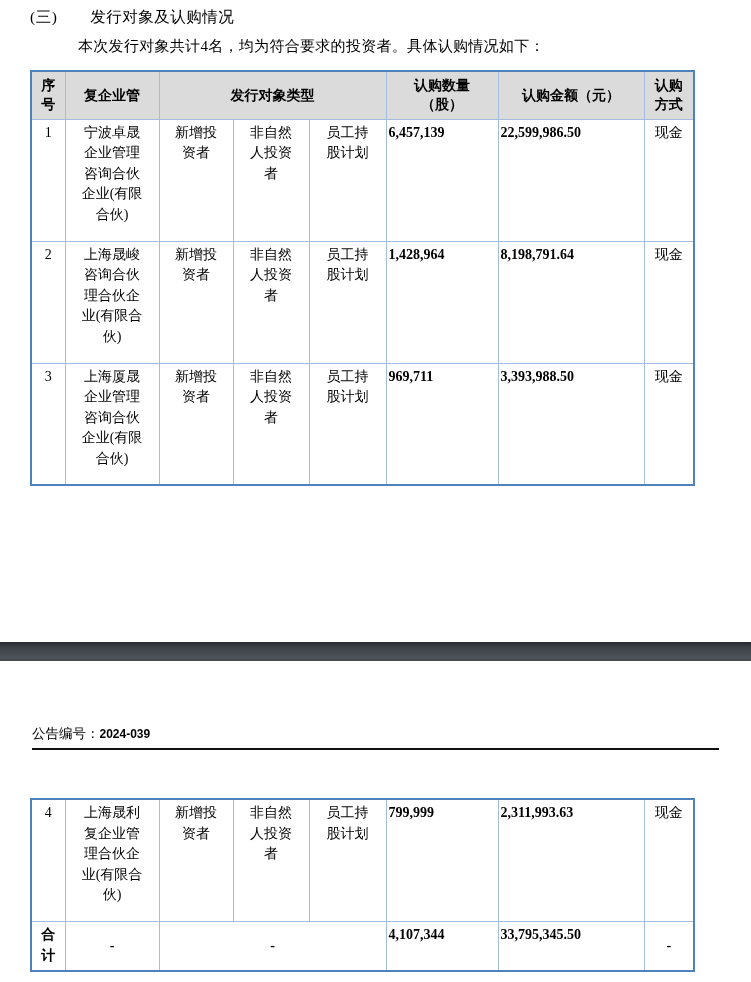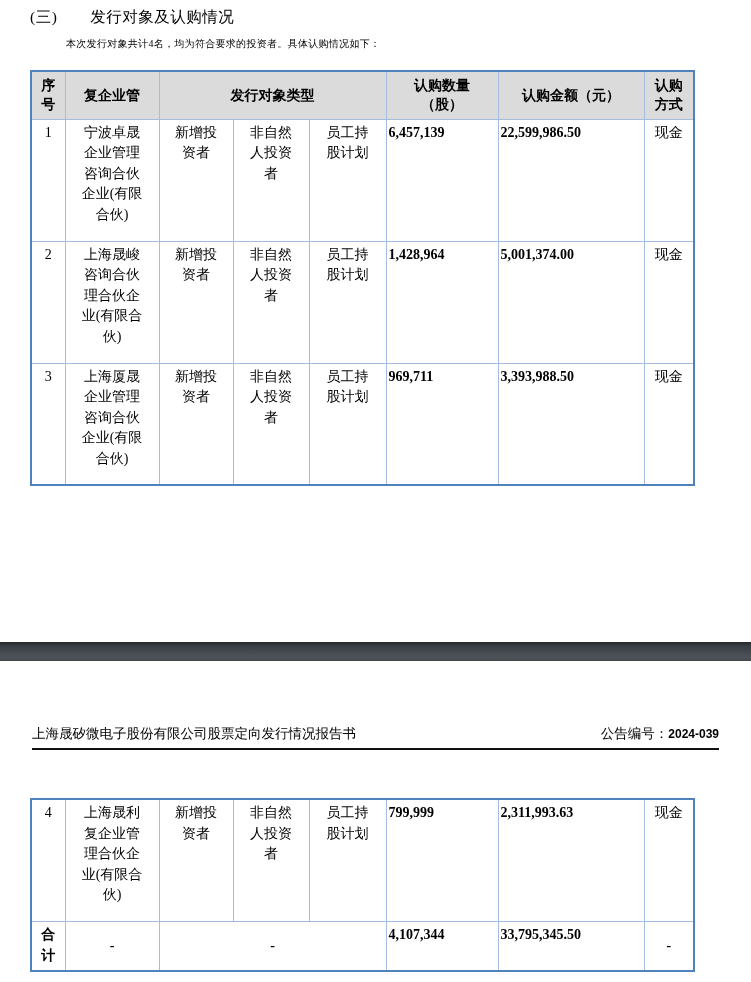--- a/index.html
+++ b/index.html
@@ -10,22 +10,22 @@
   }
   .pre{white-space:pre-line;}
 
   
   .sec-title{
     position:absolute;top:7px;left:30px;
     font-size:15.5px;font-weight:normal;letter-spacing:.5px;
   }
   .sec-title .gap{margin-left:33px;}
   .intro{
-    position:absolute;top:37px;left:66px;
-    font-size:10px;letter-spacing:.3px;
+    position:absolute;top:37px;left:78px;
+    font-size:15px;letter-spacing:.3px;
   }
 
   table.subs{
     position:absolute;left:30px;
     border-collapse:collapse;table-layout:fixed;width:663px;
     border:2px solid #4f81bd;
   }
   table.t1{top:70px;}
   table.t2{top:798px;}
   .subs td,.subs th{
@@ -121,21 +121,21 @@
 业(有限合
 伙)</td>
     <td class="pre">新增投
 资者</td>
     <td class="pre">非自然
 人投资
 者</td>
     <td class="pre">员工持
 股计划</td>
     <td class="c-qty">1,428,964</td>
-    <td class="c-amt">5,001,374.00</td>
+    <td class="c-amt">8,198,791.64</td>
     <td>现金</td>
   </tr>
   <tr class="drow">
     <td>3</td>
     <td class="pre">上海厦晟
 企业管理
 咨询合伙
 企业(有限
 合伙)</td>
     <td class="pre">新增投
@@ -148,21 +148,20 @@
     <td class="c-qty">969,711</td>
     <td class="c-amt">3,393,988.50</td>
     <td>现金</td>
   </tr>
 </tbody>
   </table>
 
 <div class="divider"></div>
 
 <div class="p2header">
-  <span>上海晟矽微电子股份有限公司股票定向发行情况报告书</span>
   <span><span>公告编号：</span><span class="announce-no">2024-039</span></span>
 </div>
 
 <table class="subs t2">
   <colgroup>
     <col style="width:34px">
       <col style="width:94px">
       <col style="width:74px">
     <col style="width:76px">
       <col style="width:77px">

